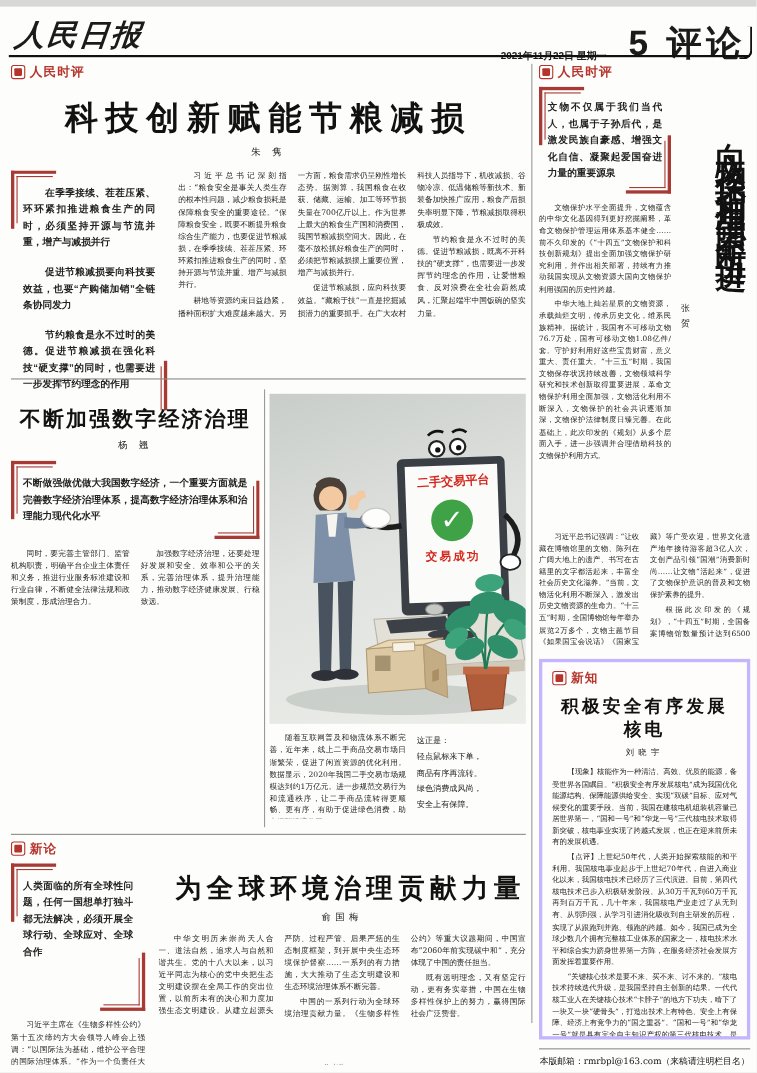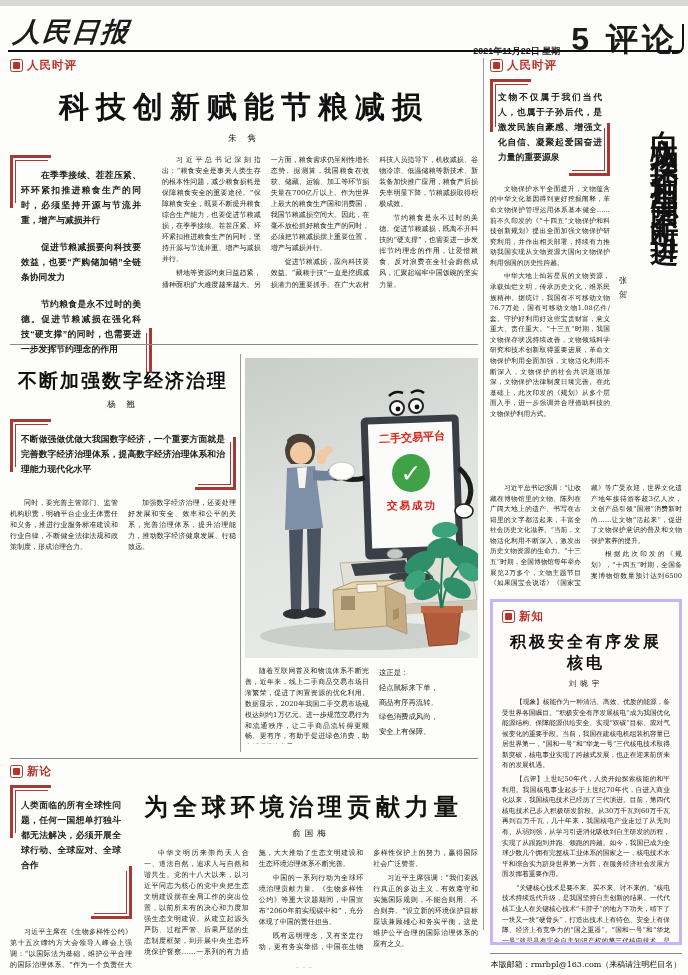--- a/index.html
+++ b/index.html
@@ -3,34 +3,34 @@
 <meta charset="utf-8">
 <style>
   html,body{margin:0;padding:0;background:#e9e9e7;}
   #page{position:relative;width:688px;height:975px;background:#fdfdfb;overflow:hidden;
         font-family:"Liberation Sans","DejaVu Sans",sans-serif;color:#1b1b1b;}
   .abs{position:absolute;}
   
   #topstrip{left:0;top:0;width:688px;height:6px;background:#d8d8d6;}
   #masthead{left:14px;top:14px;font-family:"DejaVu Serif","Liberation Serif",serif;
             font-style:italic;font-weight:bold;font-size:27px;transform:skewX(-6deg);letter-spacing:2px;}
-  #head-right{right:10px;top:18px;display:flex;align-items:flex-end;gap:2px;}
+  #head-right{right:10px;top:18px;display:flex;align-items:flex-end;gap:20px;}
   #head-date{font-size:9px;font-weight:bold;padding-bottom:4px;}
   #head-pagesec{font-size:32px;font-weight:bold;letter-spacing:4px;}
   #head-rule{left:8px;top:50px;width:672px;border-top:2px solid #111;}
   #head-hook{right:4px;top:24px;width:10px;height:28px;border-right:2px solid #111;
              border-bottom:2px solid #111;border-radius:0 0 8px 0;}
   
   .seclabel{display:flex;align-items:center;gap:4px;color:#b5352c;font-weight:bold;font-size:11.5px;letter-spacing:1px;}
   .seal{display:inline-block;width:11px;height:11px;border:1.6px solid #b5352c;border-radius:2.5px;position:relative;}
   .seal::after{content:"";position:absolute;left:2px;top:2px;right:2px;bottom:2px;background:#b5352c;border-radius:1px;}
   
   .h-main{font-size:30px;font-weight:700;letter-spacing:7px;text-align:center;color:#111;}
   .h-mid{font-size:19px;font-weight:700;letter-spacing:2px;text-align:center;color:#111;}
-  .h-bottom{font-size:24px;font-weight:700;letter-spacing:5px;text-align:left;color:#111;}
+  .h-bottom{font-size:24px;font-weight:700;letter-spacing:5px;text-align:right;color:#111;}
   .byline{font-size:8.5px;text-align:center;letter-spacing:4px;color:#222;margin-top:5px;}
   
   .tiny{font-size:7px;line-height:1.58;text-align:justify;color:#1d1d1d;
         font-family:"DejaVu Serif","Liberation Serif",serif;}
   p.tiny{margin:0 0 3px;text-indent:14px;}
   .cols3{column-count:3;column-gap:10px;}
   .cols2{column-count:2;column-gap:10px;}
   
   .qbox{position:relative;padding:13px 11px;}
   .qcorner{position:absolute;pointer-events:none;}
@@ -239,21 +239,20 @@
         </div>
         <p class="tiny" style="margin-top:8px;">习近平主席在《生物多样性公约》第十五次缔约方大会领导人峰会上强调：“以国际法为基础，维护公平合理的国际治理体系。”作为一个负责任大国，中国积极致力于生物多样性保护国际合作，为推动全球环境治理体系更加公平合理注入中国智慧、中国力量。</p>
       </div>
       <div style="flex:1;">
         <div class="h-bottom" style="margin-top:6px;">为全球环境治理贡献力量</div>
         <div class="byline">俞国梅</div>
         <div class="cols3" style="margin-top:8px;height:118px;overflow:hidden;">
           <p class="tiny">中华文明历来崇尚天人合一、道法自然，追求人与自然和谐共生。党的十八大以来，以习近平同志为核心的党中央把生态文明建设摆在全局工作的突出位置，以前所未有的决心和力度加强生态文明建设。从建立起源头严防、过程严管、后果严惩的生态制度框架，到开展中央生态环境保护督察……一系列的有力措施，大大推动了生态文明建设和生态环境治理体系不断完善。</p>
           <p class="tiny">中国的一系列行动为全球环境治理贡献力量。《生物多样性公约》等重大议题期间，中国宣布“2060年前实现碳中和”，充分体现了中国的责任担当。</p>
           <p class="tiny">既有远明理念，又有坚定行动，更有务实举措，中国在生物多样性保护上的努力，赢得国际社会广泛赞誉。</p>
-          <p class="tiny">习近平主席强调：“我们要践行真正的多边主义，有效遵守和实施国际规则，不能合则用、不合则弃。”设立新的环境保护目标应该兼顾雄心和务实平衡，这是维护公平合理的国际治理体系的应有之义。</p>
         </div>
         <div class="note">（作者为……）</div>
       </div>
     </div>
   </div>
 
   <div class="abs" style="left:490px;top:58px;width:192px;">
     <div class="seclabel">
       <span class="seal"></span>
       <span>人民时评</span>

